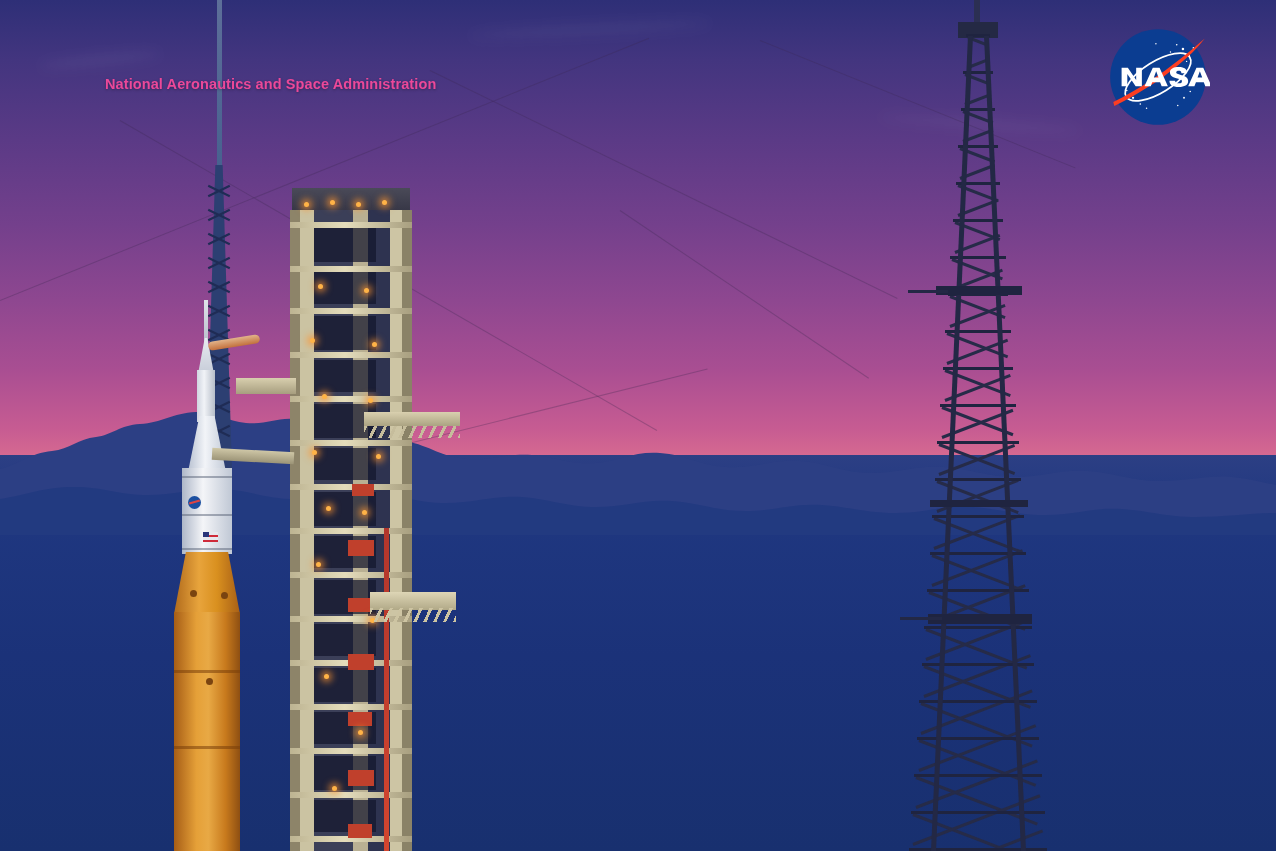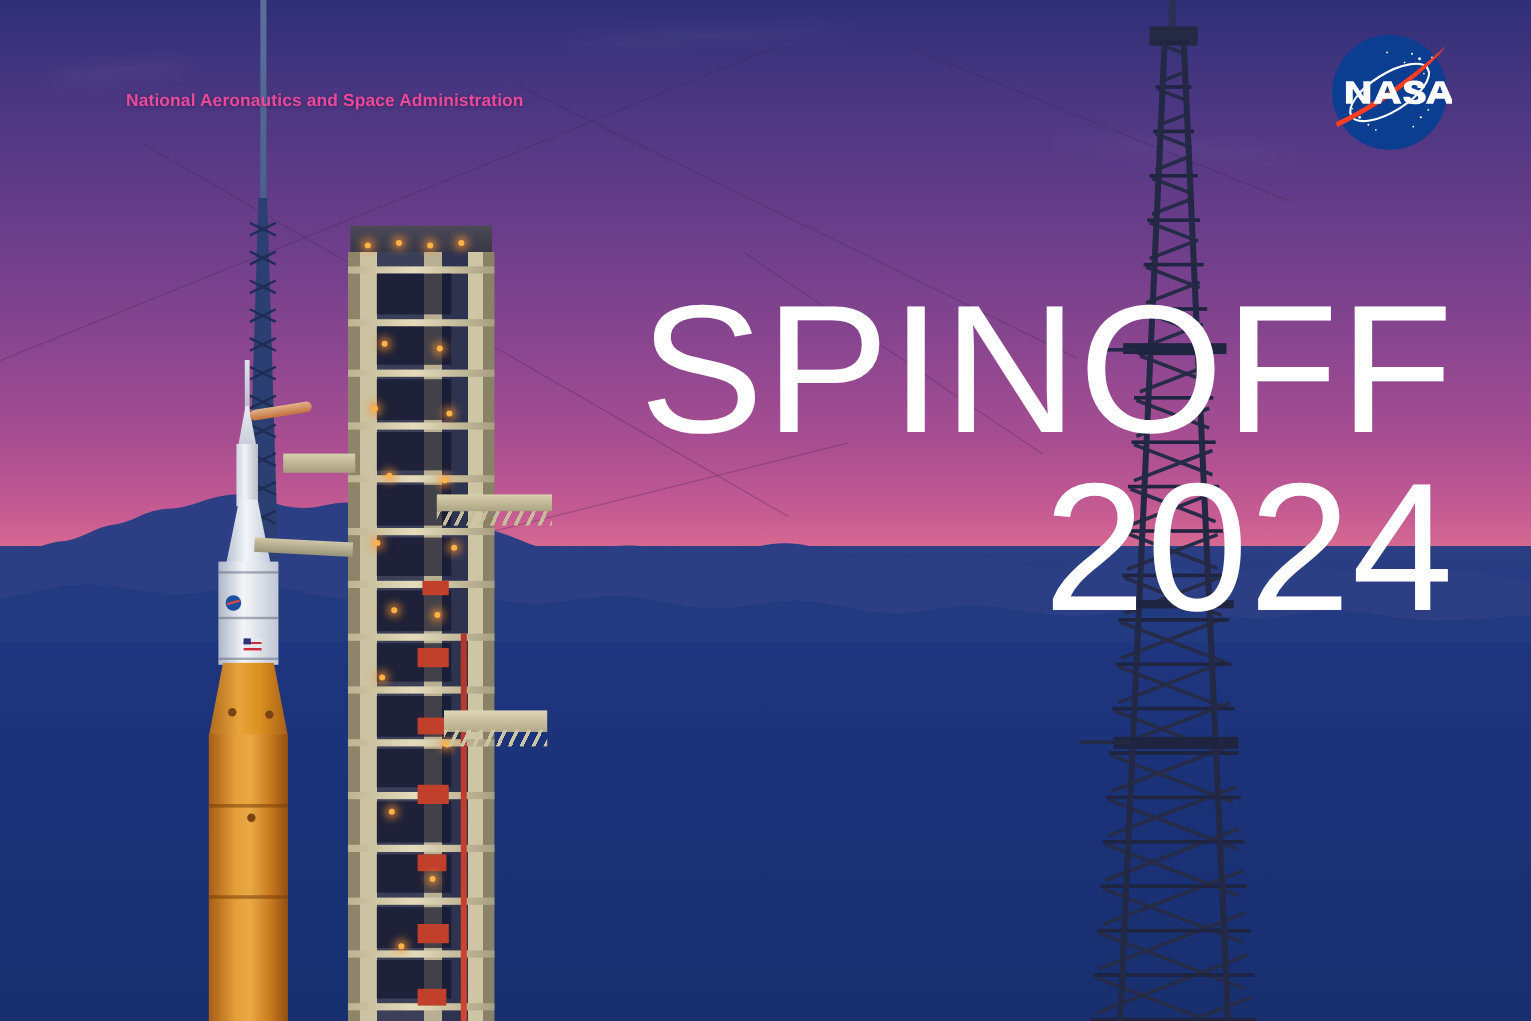--- a/index.html
+++ b/index.html
@@ -406,24 +406,20 @@
         <div class="rt-plat" style="left:36px;top:286px;width:86px;height:9px;"></div>
         <div class="rt-boom" style="left:8px;top:290px;width:40px;height:3px;"></div>
         <div class="rt-plat" style="left:28px;top:614px;width:104px;height:10px;"></div>
         <div class="rt-boom" style="left:0px;top:617px;width:42px;height:3px;"></div>
         <div class="rt-plat" style="left:30px;top:500px;width:98px;height:7px;"></div>
       </div>
   </div>
 
   <div class="agency">National Aeronautics and Space Administration</div>
 
-  <div class="title-wrap">
-    <div class="title-main">SPINOFF</div>
-    <div class="title-year">2024</div>
-  </div>
 
   <div class="meatball">
     <svg viewBox="0 0 200 200">
       <circle cx="100" cy="100" r="92" fill="#0B3D91"></circle>
       <g fill="#ffffff">
         <circle cx="148" cy="46" r="2.4"></circle>
           <circle cx="160" cy="58" r="1.7"></circle>
         <circle cx="136" cy="38" r="1.6"></circle>
           <circle cx="168" cy="44" r="1.5"></circle>
         <circle cx="124" cy="52" r="1.4"></circle>

